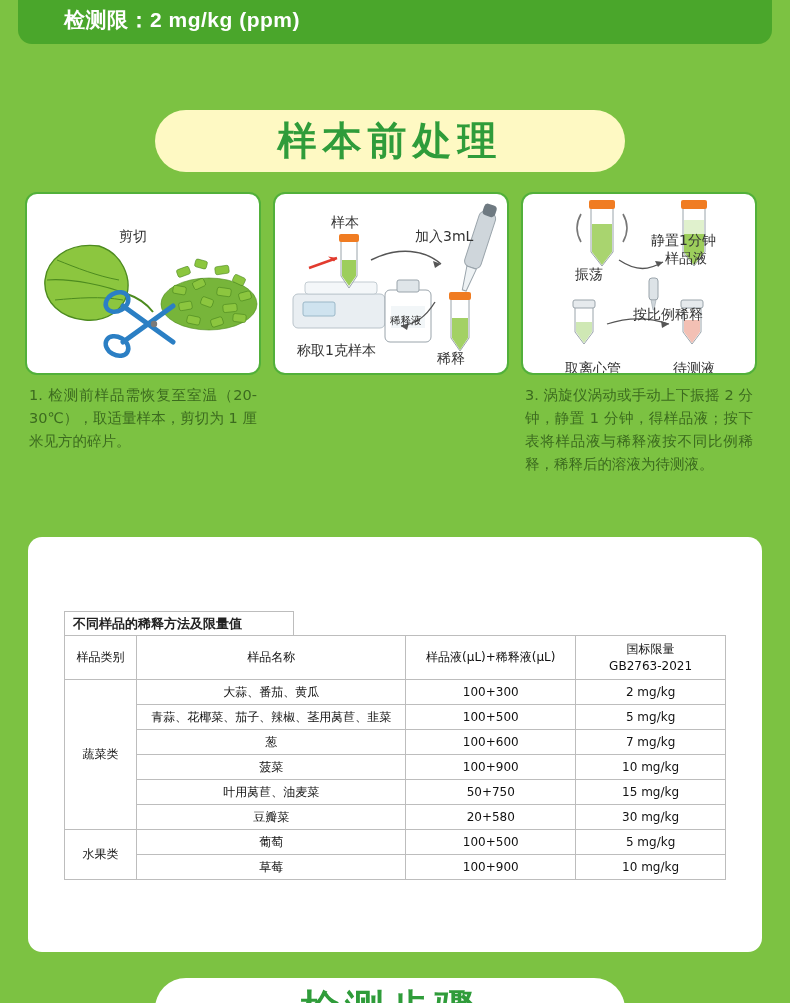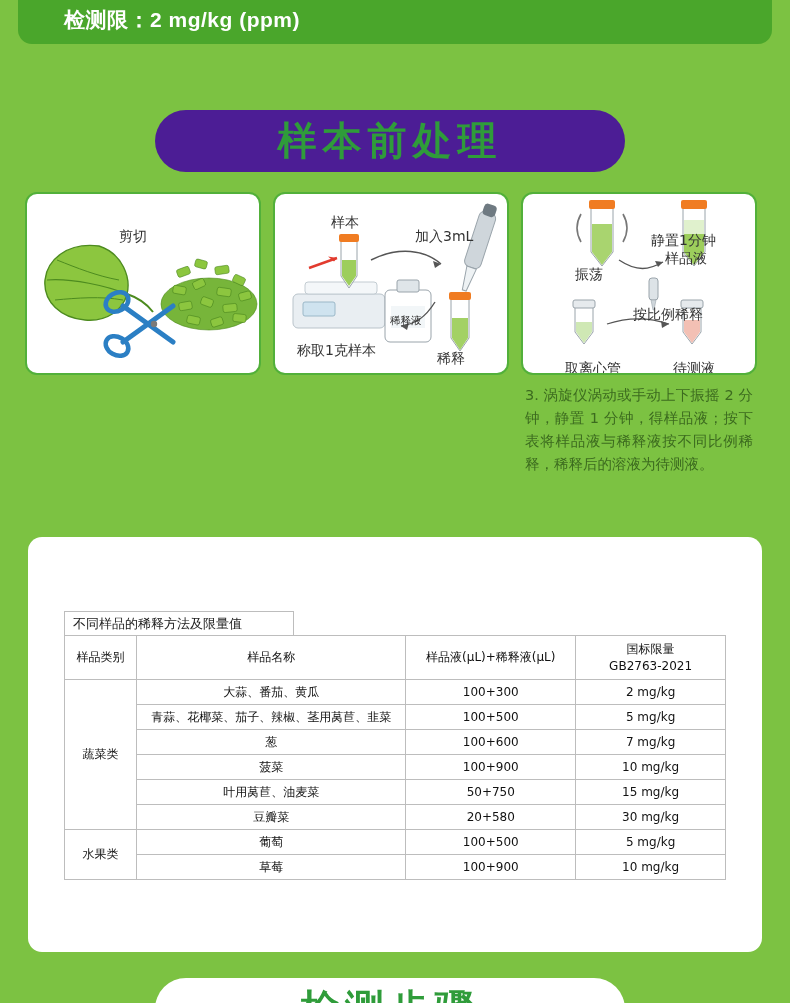--- a/index.html
+++ b/index.html
@@ -33,21 +33,21 @@
     letter-spacing: 0.5px;
     color: #ffffff;
     white-space: nowrap;
   }
 
   
   .title-pill {
     position: absolute;
     left: 155px; top: 110px;
     width: 470px; height: 62px;
-    background: #4c1d95;
+    background: #fef9c3;
     border-radius: 32px;
     display: flex;
     align-items: center;
     justify-content: center;
   }
   .title-pill .t {
     font-size: 39px;
     font-weight: bold;
     color: #2f9c3a;
     letter-spacing: 6px;
@@ -120,20 +120,21 @@
     position: absolute;
     left: 36px; top: 74px;
     width: 230px; height: 24px;
     border: 1px solid #bdbdbd;
     border-bottom: none;
     font-size: 13px;
     color: #222;
     display: flex; align-items: center;
     padding-left: 8px;
     font-family: "DejaVu Sans", "Liberation Sans", sans-serif;
+    font-weight: bold;
   }
   table.dilution {
     position: absolute;
     left: 36px; top: 98px;
     width: 662px;
     border-collapse: collapse;
     font-size: 12px;
     color: #111;
     font-family: "DejaVu Sans", "Liberation Sans", sans-serif;
   }
@@ -215,20 +216,21 @@
             <path d="M96 112 L146 148"></path>
             <path d="M96 148 L146 112"></path>
           </g>
           <g stroke="#2b7fc4" stroke-width="4.5" fill="none">
             <ellipse cx="90" cy="108" rx="12" ry="9" transform="rotate(-30 90 108)"></ellipse>
             <ellipse cx="90" cy="152" rx="12" ry="9" transform="rotate(30 90 152)"></ellipse>
           </g>
           <circle cx="127" cy="130" r="3.2" fill="#7a7a7a"></circle>
         </svg>
       </div>
+      <div class="caption">1. 检测前样品需恢复至室温（20-30℃），取适量样本，剪切为 1 厘米见方的碎片。</div>
     </div>
 
     <div class="card">
       <div class="figure f2">
         <span class="l-sample">样本</span>
         <span class="l-add3ml">加入3mL</span>
         <span class="l-weigh">称取1克样本</span>
         <span class="l-dilute">稀释液</span>
         <span class="l-dilname">稀释</span>
         <svg width="236" height="183" viewBox="0 0 236 183">

